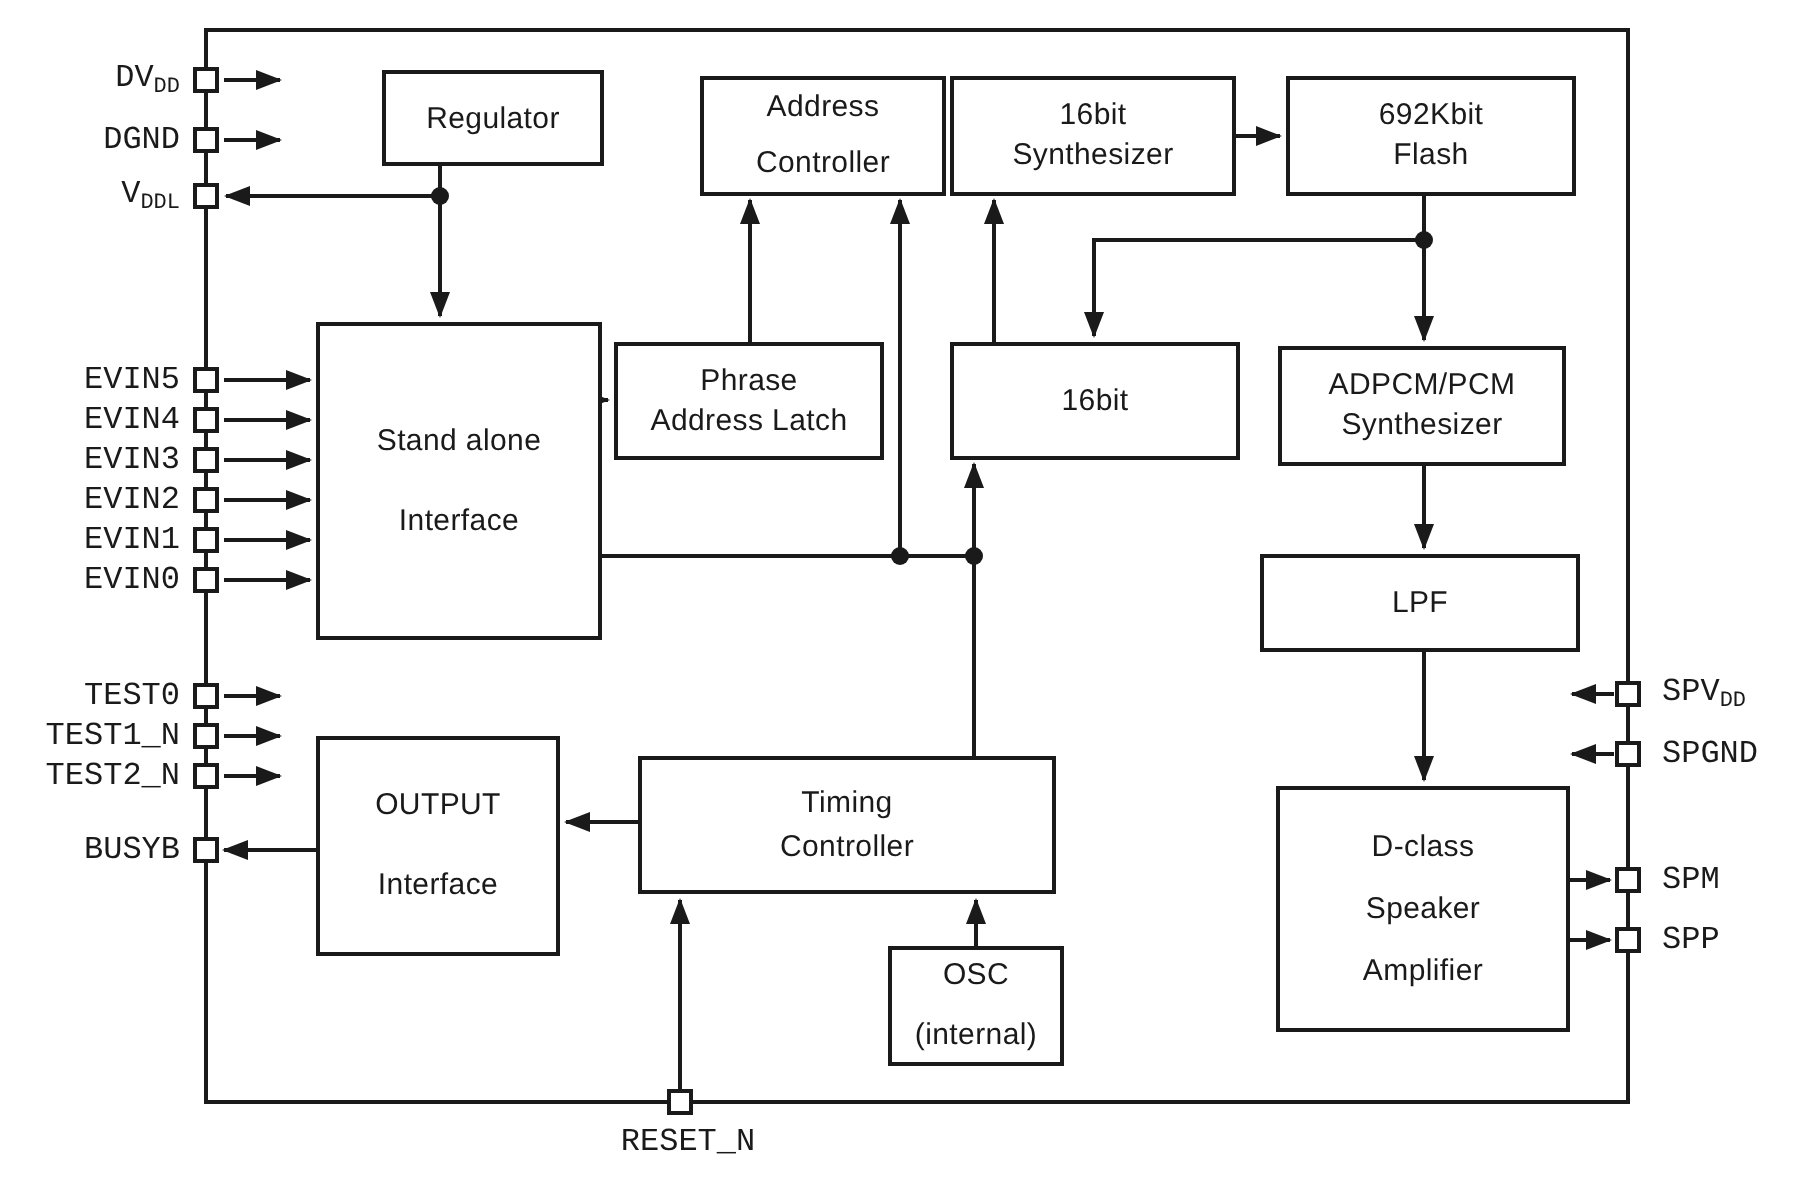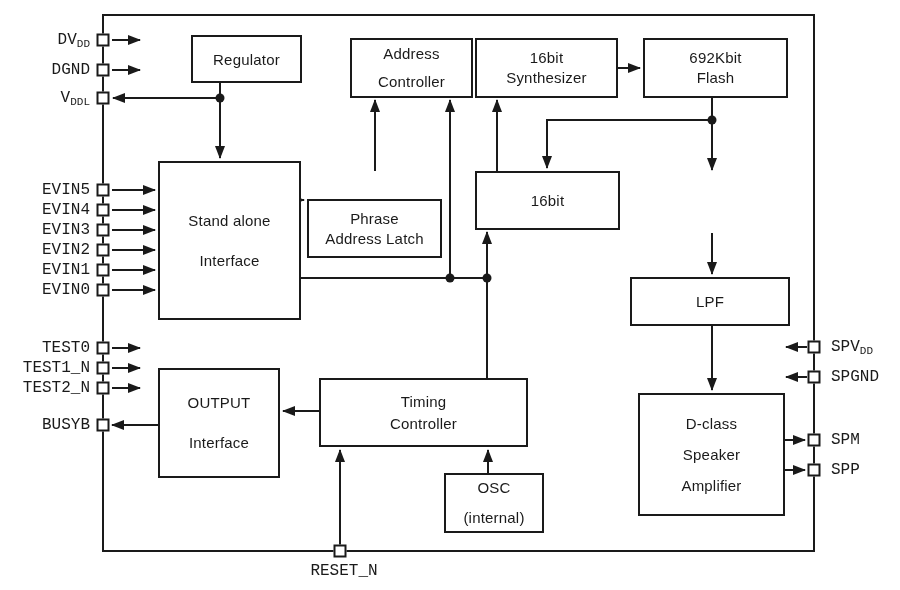--- a/index.html
+++ b/index.html
@@ -108,45 +108,49 @@
   <div class="blk lh20" style="left:643px;top:38px;width:145px;height:60px;">
     <span>692Kbit</span>
     <span>Flash</span>
   </div>
 
   <div class="blk lh40" style="left:158px;top:161px;width:143px;height:159px;">
     <span>Stand alone</span>
     <span>Interface</span>
   </div>
 
-  <div class="blk lh20" style="left:307px;top:171px;width:135px;height:59px;margin-top:28px;">
+  <div class="blk lh20" style="left:307px;top:171px;width:135px;height:59px;">
     <span>Phrase</span>
     <span>Address Latch</span>
   </div>
 
   <div class="blk lh20" style="left:475px;top:171px;width:145px;height:59px;">
     <span>16bit</span>
   </div>
 
+  <div class="blk lh20" style="left:639px;top:173px;width:144px;height:60px;">
+    <span>ADPCM/PCM</span>
+    <span>Synthesizer</span>
+  </div>
 
   <div class="blk" style="left:630px;top:277px;width:160px;height:49px;">
     <span>LPF</span>
   </div>
 
   <div class="blk lh40" style="left:158px;top:368px;width:122px;height:110px;">
     <span>OUTPUT</span>
     <span>Interface</span>
   </div>
 
   <div class="blk lh22" style="left:319px;top:378px;width:209px;height:69px;">
     <span>Timing</span>
     <span>Controller</span>
   </div>
 
-  <div class="blk lh30" style="left:444px;top:473px;width:100px;height:60px;">
+  <div class="blk lh30" style="left:444px;top:473px;width:88px;height:60px;">
     <span>OSC</span>
     <span>(internal)</span>
   </div>
 
   <div class="blk lh31" style="left:638px;top:393px;width:147px;height:123px;">
     <span>D-class</span>
     <span>Speaker</span>
     <span>Amplifier</span>
   </div>
 

